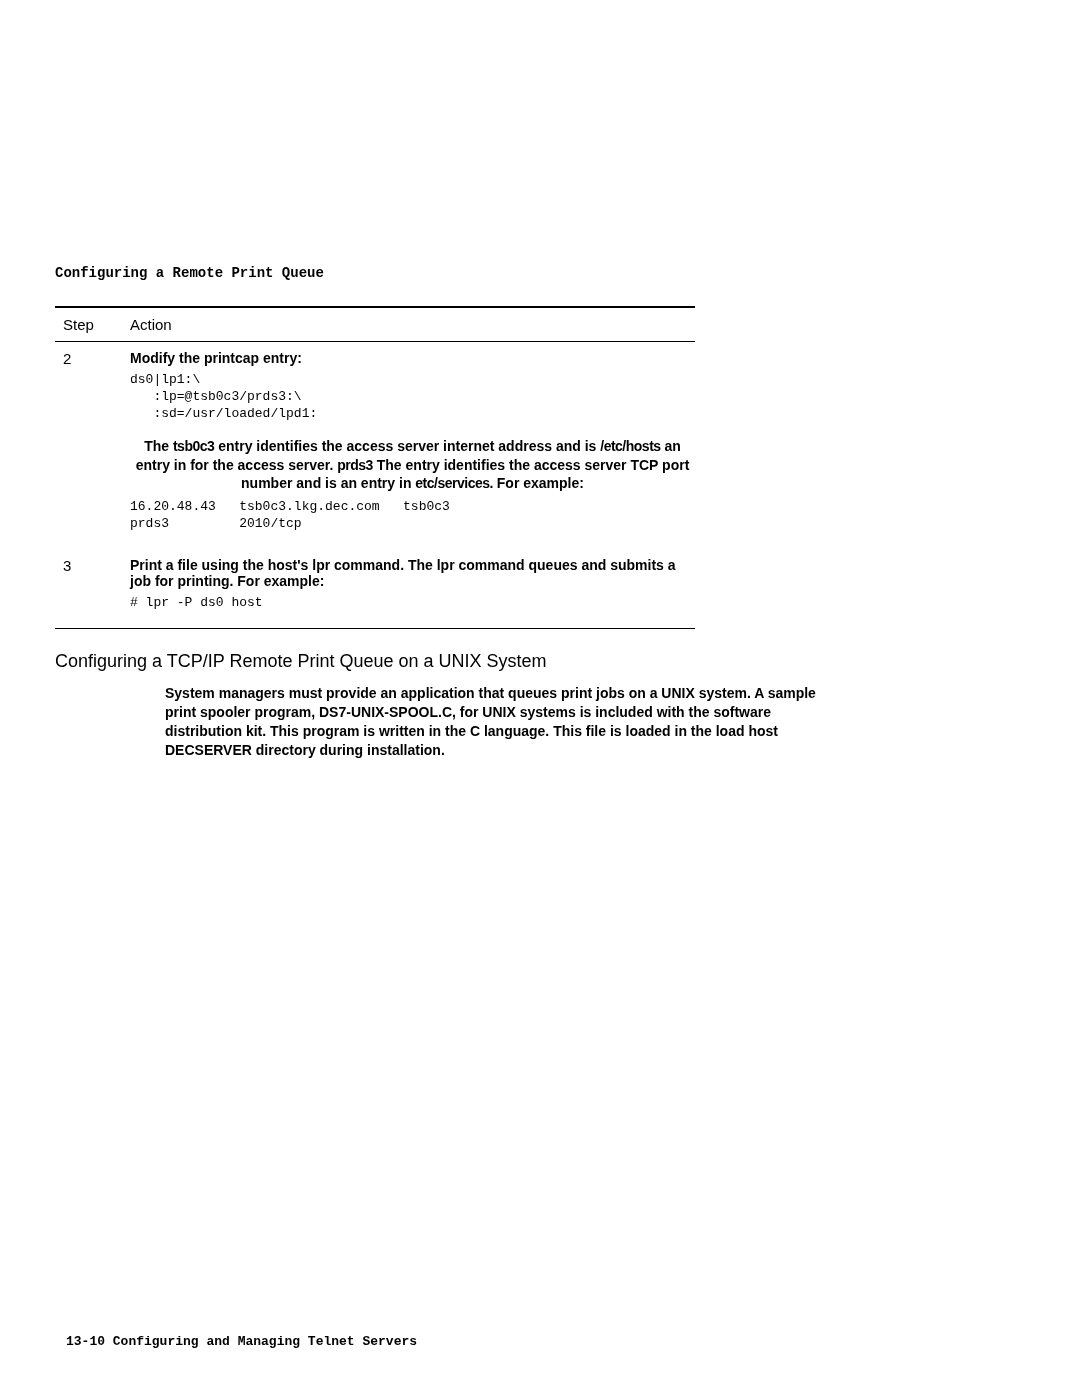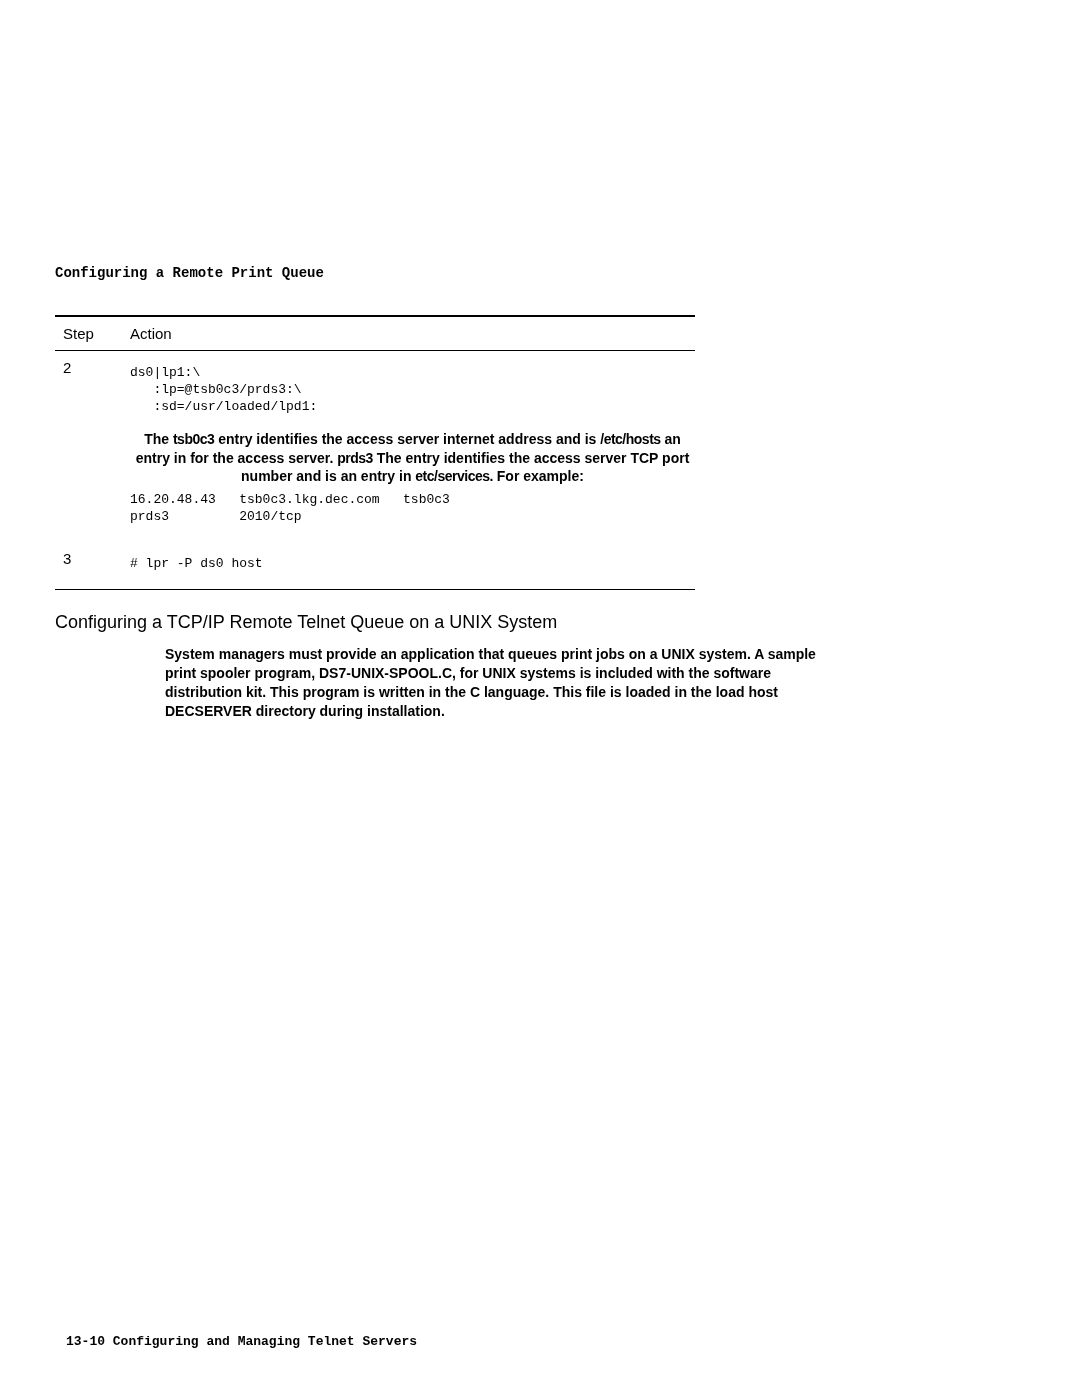--- a/index.html
+++ b/index.html
@@ -14,21 +14,21 @@
       background: #fff;
       width: 1080px;
       height: 1397px;
       position: relative;
       padding: 265px 55px 0 55px;
     }
     .section-header {
       font-family: "Courier New", Courier, monospace;
       font-weight: bold;
       font-size: 14px;
-      margin-bottom: 34px;
+      margin-bottom: 25px;
     }
     .table-container {
       width: 640px;
     }
     .hr-thick {
       border: none;
       border-top: 2px solid #000;
       margin: 0;
     }
     .hr-thin {
@@ -111,37 +111,39 @@
   <hr class="hr-thick">
   <div class="table-header">
     <div class="col-step">Step</div>
     <div class="col-action">Action</div>
   </div>
   <hr class="hr-thin">
 
   <div class="row">
     <div class="col-step">2</div>
     <div class="col-action">
+      <div class="bold">Modify the printcap entry:</div>
       <div class="code">ds0|lp1:\
    :lp=@tsb0c3/prds3:\
    :sd=/usr/loaded/lpd1:</div>
       <div class="body-text">
         <span>The </span><span class="corrupted1">tsb0c3</span><span> entry identifies the access server internet address and is </span><span class="corrupted2">/etc/hosts</span><span> an entry in for the access server. </span><span class="corrupted1">prds3</span><span> The entry identifies the access server TCP port number and is an entry in </span><span class="corrupted2">etc/services.</span><span> For example:</span>
       </div>
       <div class="code">16.20.48.43   tsb0c3.lkg.dec.com   tsb0c3
 prds3         2010/tcp</div>
     </div>
   </div>
 
   <div class="row">
     <div class="col-step">3</div>
     <div class="col-action">
+      <div class="bold">Print a file using the host's lpr command. The lpr command queues and submits a job for printing. For example:</div>
       <div class="code"># lpr -P ds0 host</div>
     </div>
   </div>
 
   <hr class="hr-thin">
 </div>
 
-<div class="subsection-header">Configuring a TCP/IP Remote Telnet Queue on a UNIX System</div>
+<div class="subsection-header">Configuring a TCP/IP Remote Print Queue on a UNIX System</div>
 <div class="indented-para">System managers must provide an application that queues print jobs on a UNIX system. A sample print spooler program, DS7-UNIX-SPOOL.C, for UNIX systems is included with the software distribution kit. This program is written in the C language. This file is loaded in the load host DECSERVER directory during installation.</div>
 
 <div class="footer">13-10  Configuring and Managing Telnet Servers</div>
 
 </body></html>

